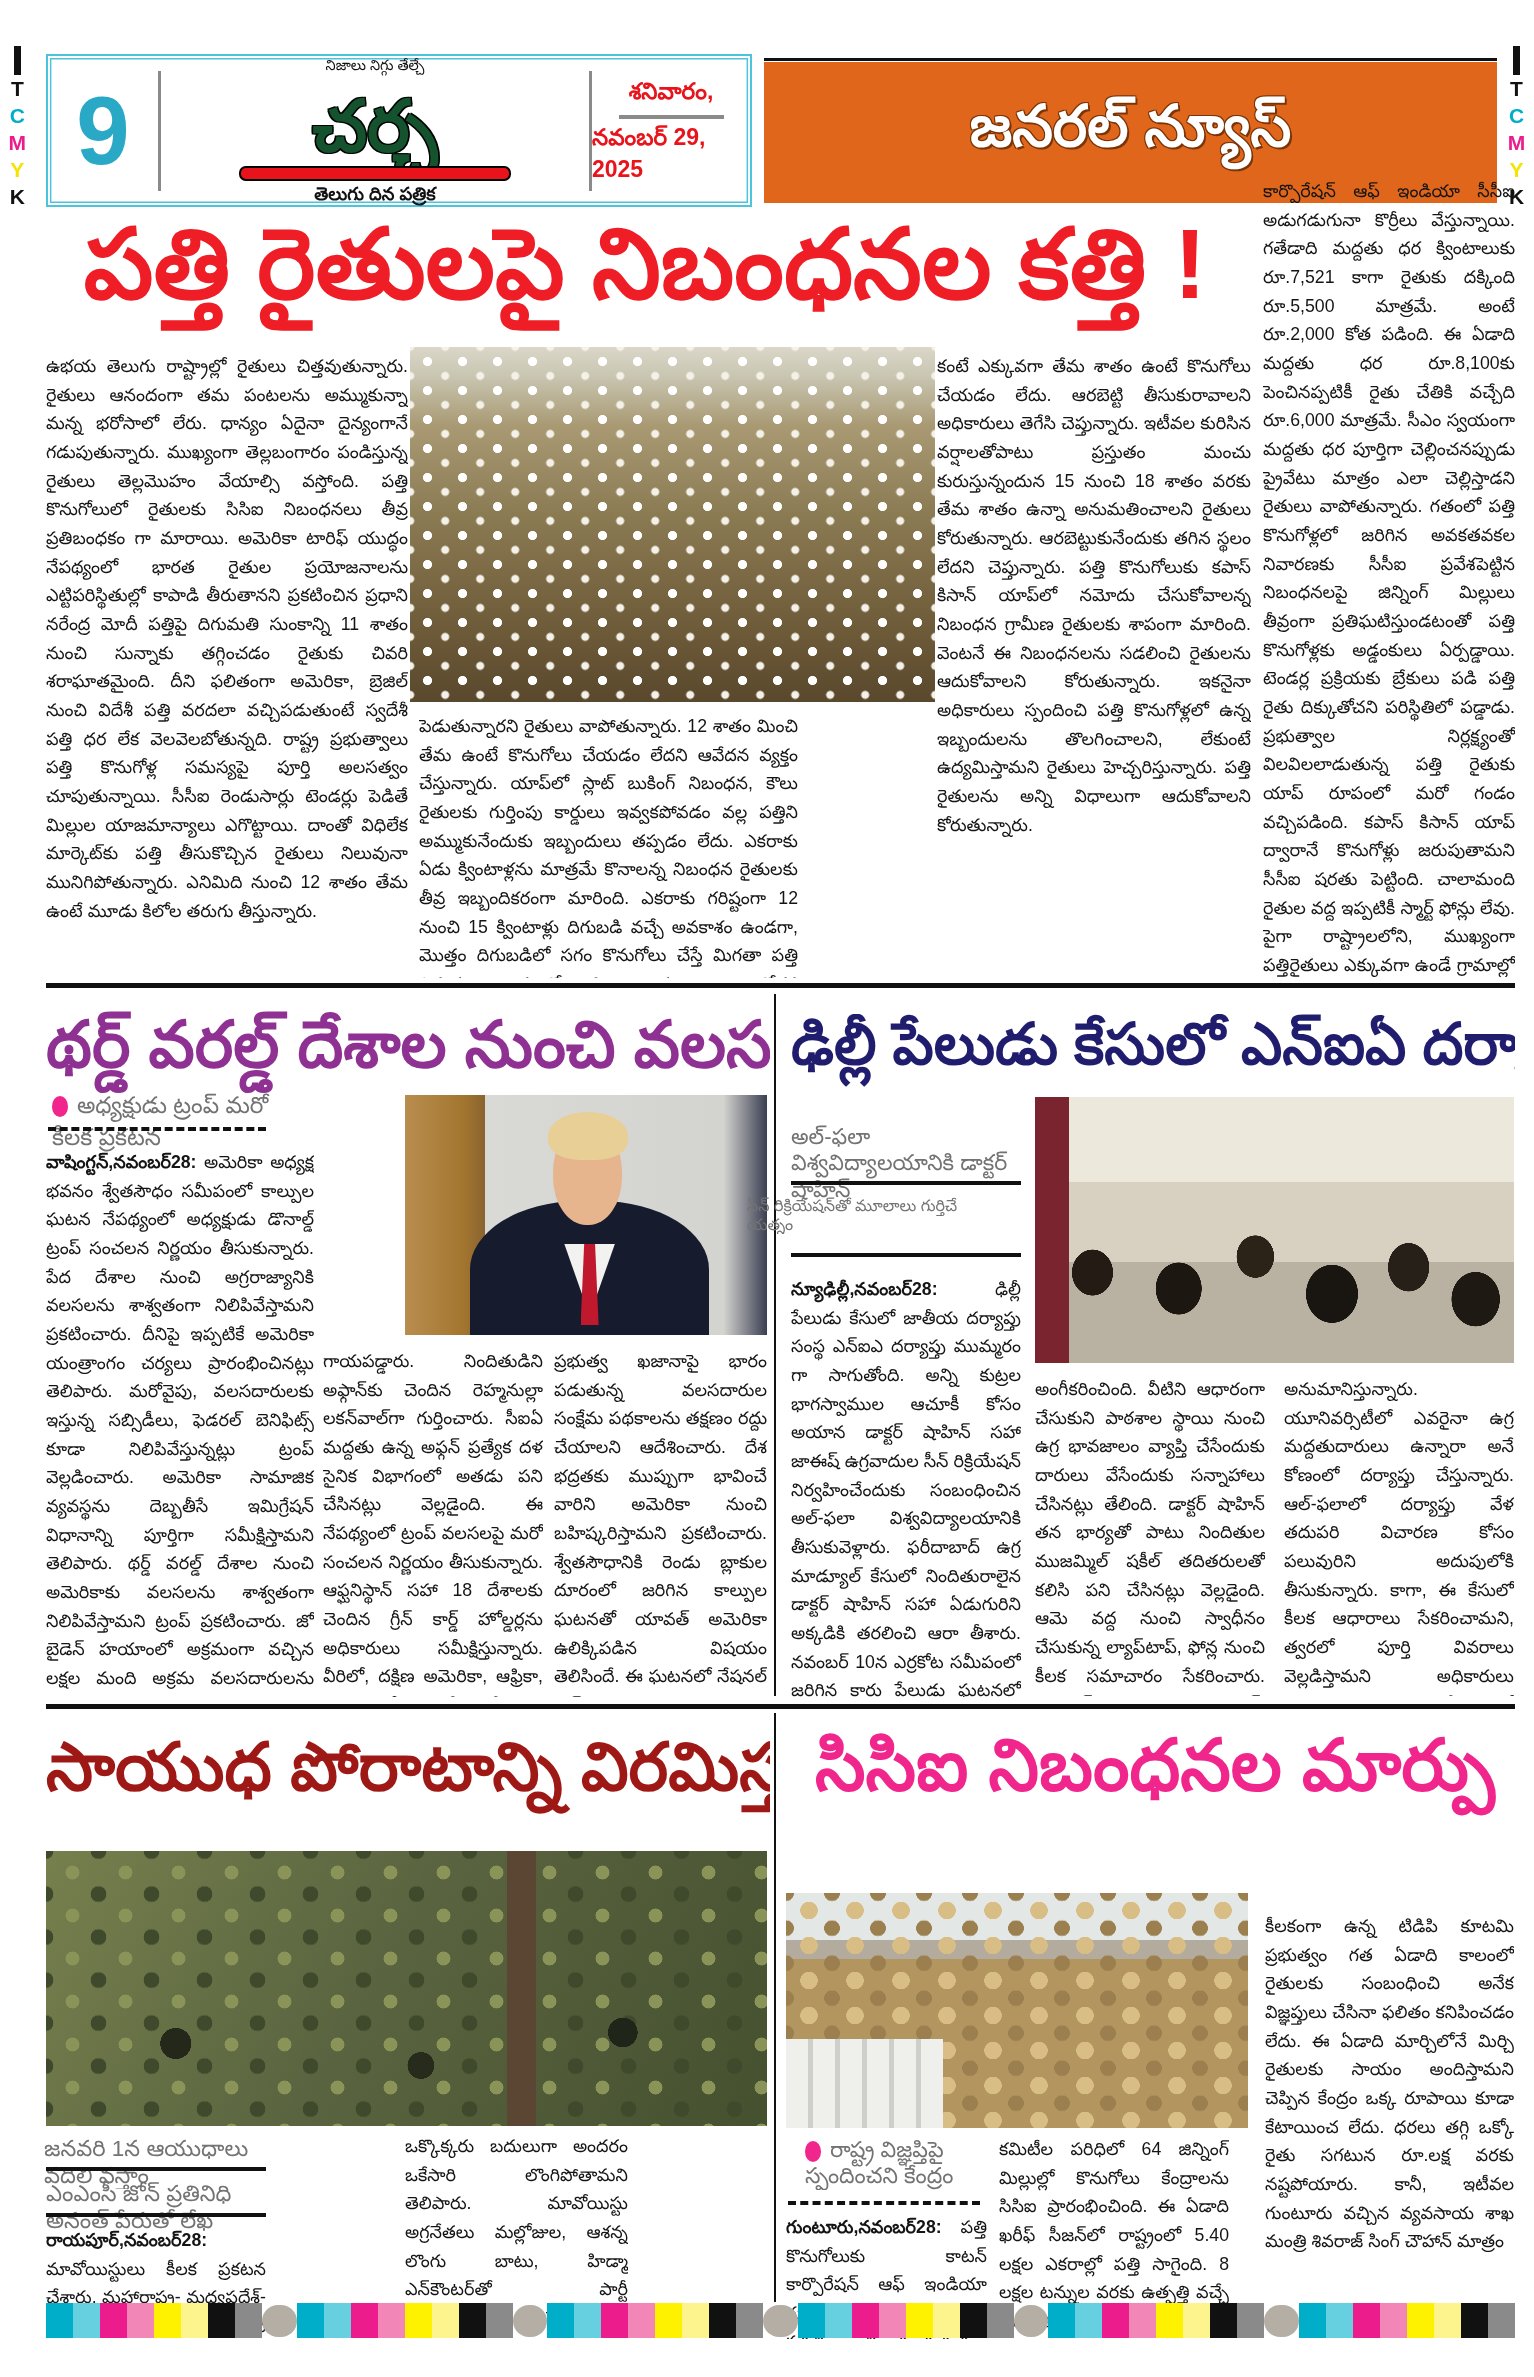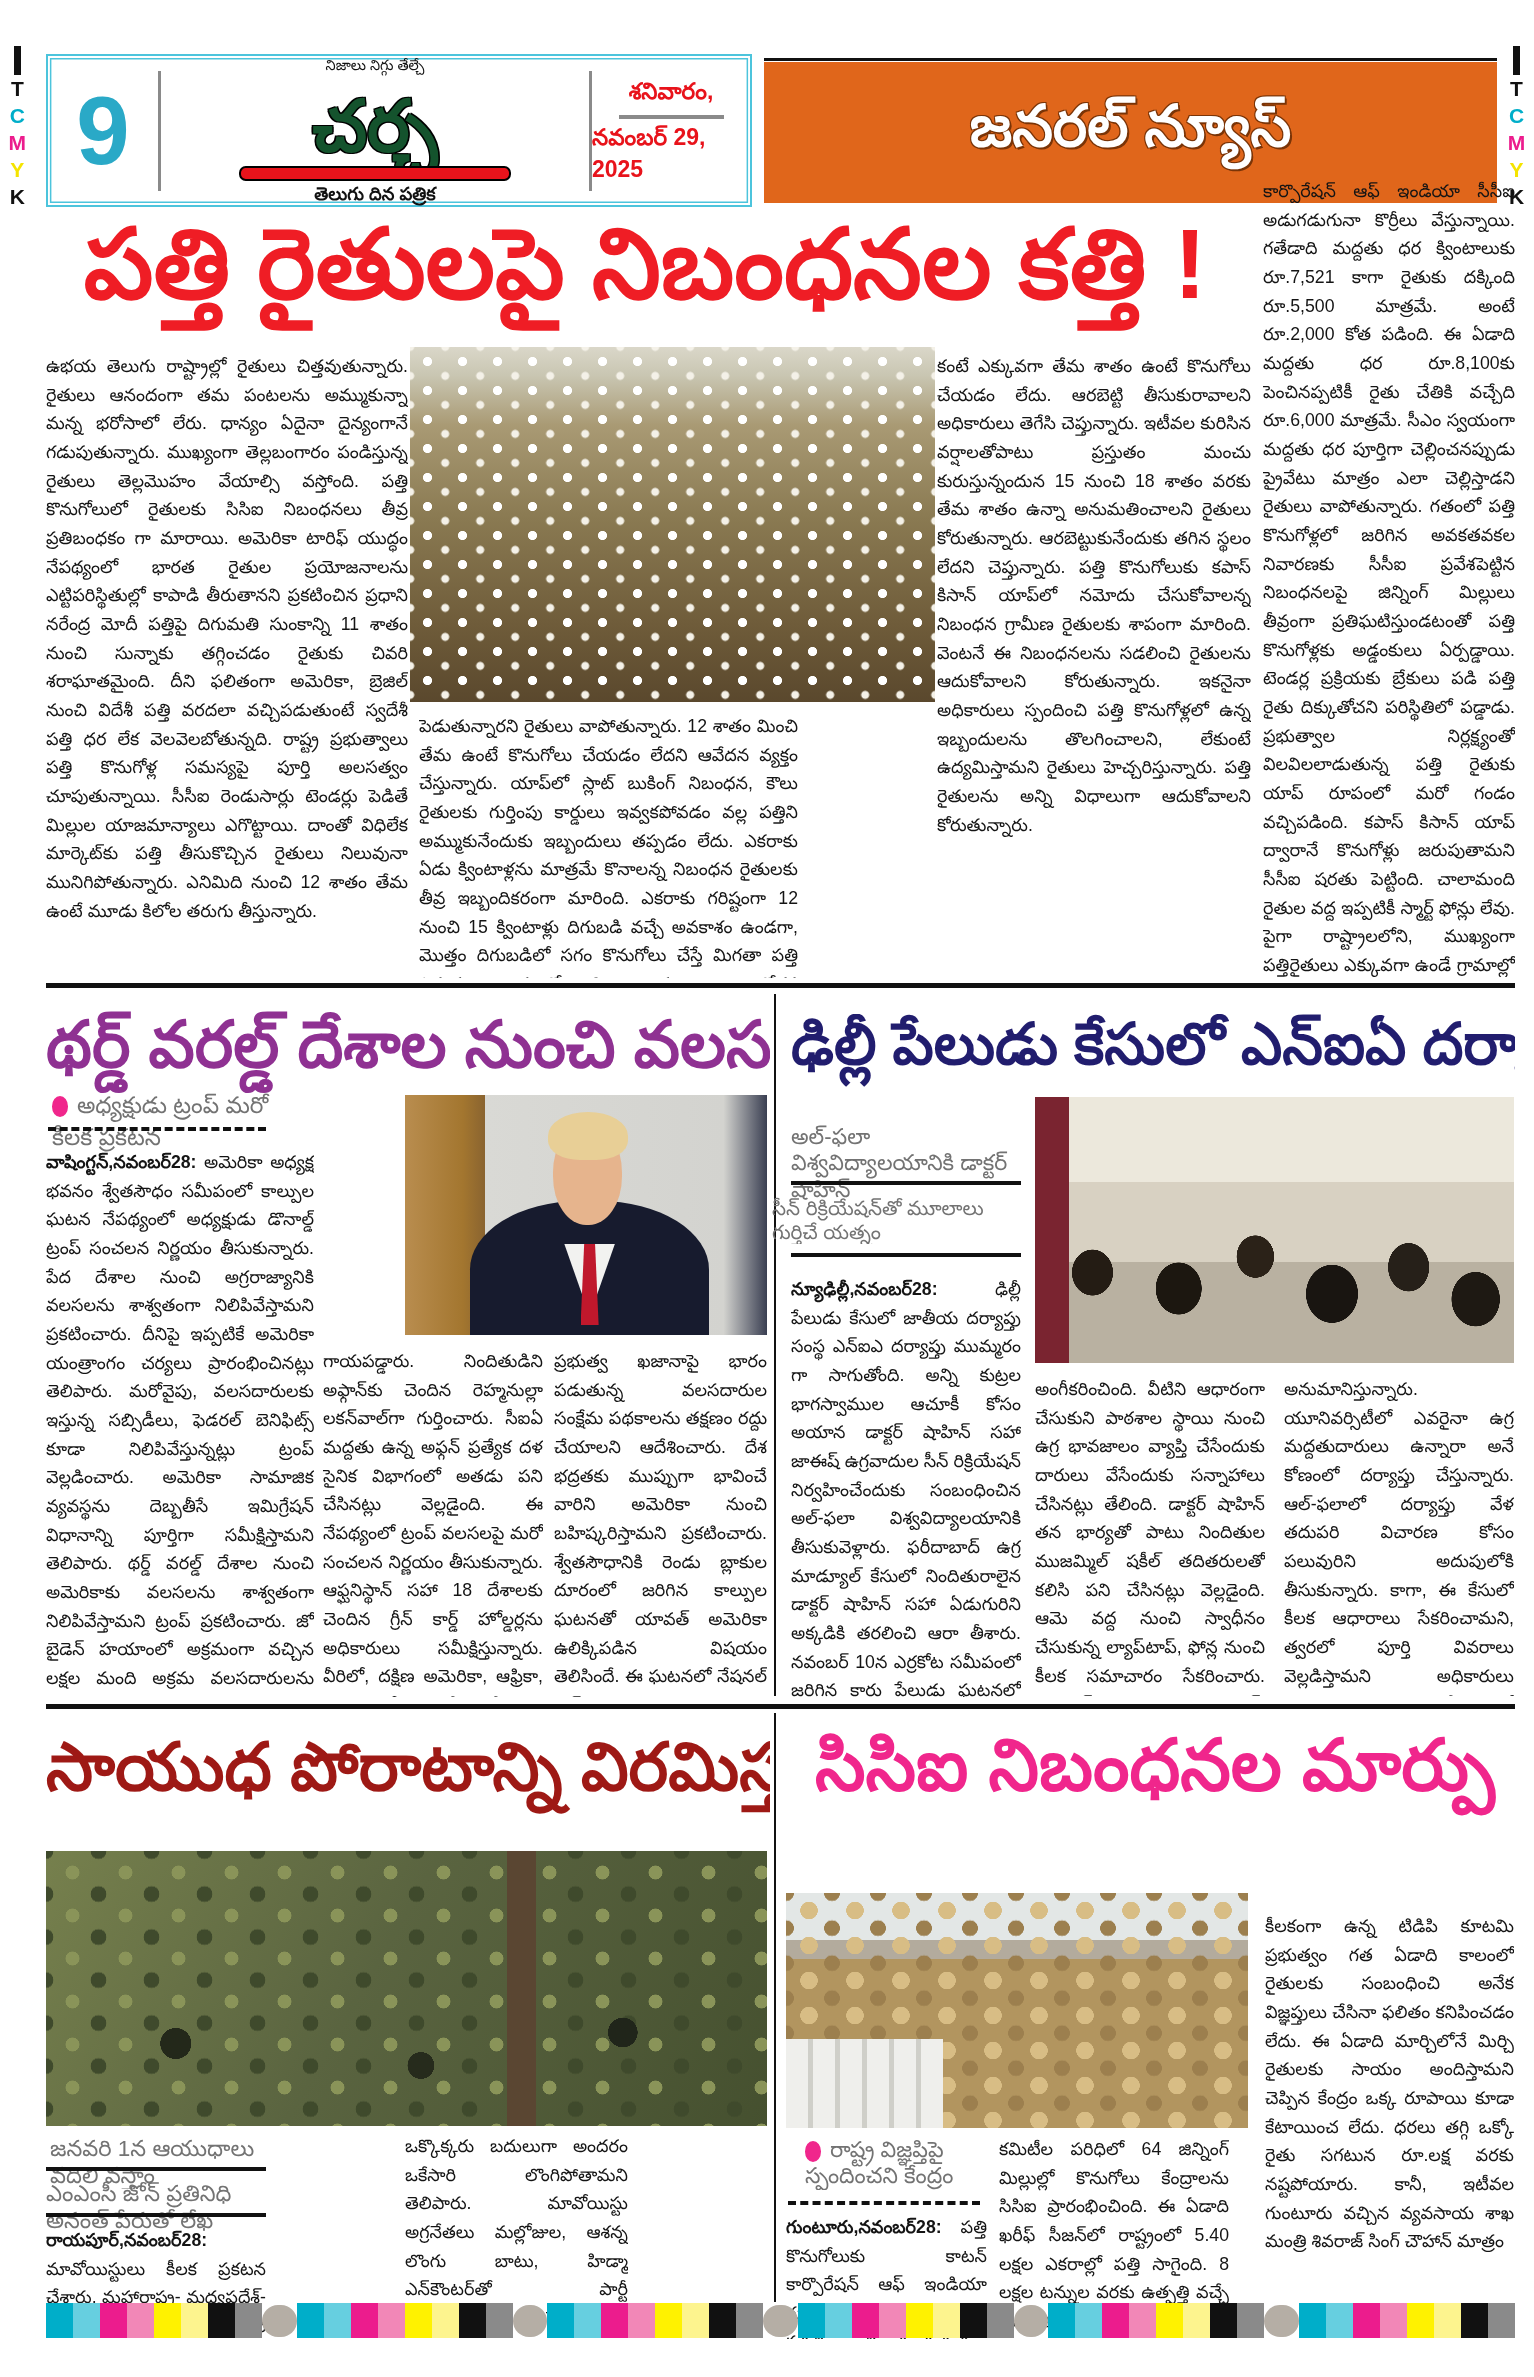--- a/index.html
+++ b/index.html
@@ -152,32 +152,32 @@
   </div>
   <div class="col" style="left:46px;top:1148px;width:268px;height:549px;"><b>వాషింగ్టన్,నవంబర్28:</b><span> అమెరికా అధ్యక్ష భవనం శ్వేతసౌధం సమీపంలో కాల్పుల ఘటన నేపథ్యంలో అధ్యక్షుడు డొనాల్డ్ ట్రంప్ సంచలన నిర్ణయం తీసుకున్నారు. పేద దేశాల నుంచి అగ్రరాజ్యానికి వలసలను శాశ్వతంగా నిలిపివేస్తామని ప్రకటించారు. దీనిపై ఇప్పటికే అమెరికా యంత్రాంగం చర్యలు ప్రారంభించినట్లు తెలిపారు. మరోవైపు, వలసదారులకు ఇస్తున్న సబ్సిడీలు, ఫెడరల్ బెనిఫిట్స్ కూడా నిలిపివేస్తున్నట్లు ట్రంప్ వెల్లడించారు. అమెరికా సామాజిక వ్యవస్థను దెబ్బతీసే ఇమిగ్రేషన్ విధానాన్ని పూర్తిగా సమీక్షిస్తామని తెలిపారు. థర్డ్ వరల్డ్ దేశాల నుంచి అమెరికాకు వలసలను శాశ్వతంగా నిలిపివేస్తామని ట్రంప్ ప్రకటించారు. జో బైడెన్ హయాంలో అక్రమంగా వచ్చిన లక్షల మంది అక్రమ వలసదారులను వెనక్కి పంపిస్తామని స్పష్టం చేశారు. అమెరికన్ల ఆర్థిక భద్రతను దెబ్బతీసే వలసలను సహించబోమని, శ్వేత సౌధానికి రెండు బ్లాకుల దూరంలో జరిగిన కాల్పుల ఘటనతో అమెరికన్ల మనోభావాలను ప్రజల ప్రాణాలను కాపాడతామని చెప్పారు.. మరికొన్ని</span></div>
   <div class="col" style="left:323px;top:1347px;width:220px;height:350px;">గాయపడ్డారు. నిందితుడిని అఫ్గాన్‌కు చెందిన రెహ్మనుల్లా లకన్‌వాల్‌గా గుర్తించారు. సీఐఏ మద్దతు ఉన్న అఫ్గన్ ప్రత్యేక దళ సైనిక విభాగంలో అతడు పని చేసినట్లు వెల్లడైంది. ఈ నేపథ్యంలో ట్రంప్ వలసలపై మరో సంచలన నిర్ణయం తీసుకున్నారు. ఆఫ్ఘనిస్థాన్ సహా 18 దేశాలకు చెందిన గ్రీన్ కార్డ్ హోల్డర్లను అధికారులు సమీక్షిస్తున్నారు. వీరిలో, దక్షిణ అమెరికా, ఆఫ్రికా, ఆసియాలోని అనేక దేశాలకు చెందిన వారు ఉన్నారు. ప్రభుత్వ వీటికి అనుగుణంగా కఠిన దేశాలను చెందిన వారిని వెనక్కి పంపే యోచనలో ఉన్నట్లు సమాచారం.</div>
   <div class="col" style="left:554px;top:1347px;width:213px;height:350px;">ప్రభుత్వ ఖజానాపై భారం పడుతున్న వలసదారుల సంక్షేమ పథకాలను తక్షణం రద్దు చేయాలని ఆదేశించారు. దేశ భద్రతకు ముప్పుగా భావించే వారిని అమెరికా నుంచి బహిష్కరిస్తామని ప్రకటించారు. శ్వేతసౌధానికి రెండు బ్లాకుల దూరంలో జరిగిన కాల్పుల ఘటనతో యావత్ అమెరికా ఉలిక్కిపడిన విషయం తెలిసిందే. ఈ ఘటనలో నేషనల్ గార్డ్స్ చెందిన ఓ మహిళా ప్రాణాలు కోల్పోగా.. మరికొం</div>
 
   <div class="vdiv" style="left:774px;top:994px;height:702px;"></div>
 
   <div class="headline hl-navy">ఢిల్లీ పేలుడు కేసులో ఎన్ఐఏ దర్యాప్తు ముమ్మరం</div>
   <div class="subhead" style="left:791px;top:1124px;width:230px;font-size:22px;line-height:1.2;">అల్-ఫలా విశ్వవిద్యాలయానికి డాక్టర్ షాహిన్</div>
   <div class="blackrule" style="left:791px;top:1181px;width:230px;"></div>
-  <div class="subhead" style="left:772px;top:1196px;width:230px;font-size:20px;line-height:1.2;">సీన్ రిక్రియేషన్‌తో మూలాలు గుర్తిచే యత్నం</div>
+  <div class="subhead" style="left:747px;top:1196px;width:230px;font-size:16px;line-height:1.2;">సీన్ రిక్రియేషన్‌తో మూలాలు గుర్తిచే యత్నం</div>
   <div class="blackrule" style="left:791px;top:1253px;width:230px;"></div>
   <div class="photo crowd" style="left:1035px;top:1097px;width:479px;height:266px;"></div>
   <div class="col" style="left:791px;top:1275px;width:230px;height:422px;"><b>న్యూఢిల్లీ,నవంబర్28:</b><span> ఢిల్లీ పేలుడు కేసులో జాతీయ దర్యాప్తు సంస్థ ఎన్ఐఎ దర్యాప్తు ముమ్మరం గా సాగుతోంది. అన్ని కుట్రల భాగస్వాముల ఆచూకీ కోసం అయాన డాక్టర్ షాహిన్ సహా జాఈష్ ఉగ్రవాదుల సీన్ రిక్రియేషన్ నిర్వహించేందుకు సంబంధించిన అల్-ఫలా విశ్వవిద్యాలయానికి తీసుకువెళ్లారు. ఫరీదాబాద్ ఉగ్ర మాడ్యూల్ కేసులో నిందితురాలైన డాక్టర్ షాహిన్ సహా ఏడుగురిని అక్కడికి తరలించి ఆరా తీశారు. నవంబర్ 10న ఎర్రకోట సమీపంలో జరిగిన కారు పేలుడు ఘటనలో 13 మంది మరణించిన విషయం తెలిసిందే. పేలుడు వెనుక భారీ కుట్ర ఉందని ఎన్ఐఎ అనుమానిస్తోంది.</span></div>
   <div class="col" style="left:1035px;top:1375px;width:230px;height:321px;">అంగీకరించింది. వీటిని ఆధారంగా చేసుకుని పాఠశాల స్థాయి నుంచి ఉగ్ర భావజాలం వ్యాప్తి చేసేందుకు దారులు వేసేందుకు సన్నాహాలు చేసినట్లు తేలింది. డాక్టర్ షాహిన్ తన భార్యతో పాటు నిందితుల ముజమ్మిల్ షకీల్ తదితరులతో కలిసి పని చేసినట్లు వెల్లడైంది. ఆమె వద్ద నుంచి స్వాధీనం చేసుకున్న ల్యాప్‌టాప్, ఫోన్ల నుంచి కీలక సమాచారం సేకరించారు. కాన్పూర్, సహరాన్పూర్, ఫరీదాబాద్, ఆజంగఢ్‌లలో ఉగ్ర నిఘా విస్తరించినట్లు గుర్తించారు. షాహిన్ ఆస్పత్రి కోర్సులు ప్రారంభించాలన్న నిషా వైద్యులు కాగా ఆమె ప్రభావితం చేసి ఉంటుందని అధికారులు</div>
   <div class="col" style="left:1284px;top:1375px;width:230px;height:321px;">అనుమానిస్తున్నారు. యూనివర్సిటీలో ఎవరైనా ఉగ్ర మద్దతుదారులు ఉన్నారా అనే కోణంలో దర్యాప్తు చేస్తున్నారు. ఆల్-ఫలాలో దర్యాప్తు వేళ తదుపరి విచారణ కోసం పలువురిని అదుపులోకి తీసుకున్నారు. కాగా, ఈ కేసులో కీలక ఆధారాలు సేకరించామని, త్వరలో పూర్తి వివరాలు వెల్లడిస్తామని అధికారులు తెలిపారు. ఈ ఘటన నేపథ్యంలో దేశవ్యాప్తంగా భద్రతా సంస్థలు అప్రమత్తమయ్యాయి. చేశారు. ఈ ఘటన ప్రజల్లో నెలకొన్న ఆందోళనను తొలగించేందుకు చర్యలు తీసుకుంటున్నట్లు చెప్పారు. నిఘాను కఠినతరం చేసినట్లు పేర్కొన్నారు.</div>
 
   <div class="hdiv" style="top:1704px;"></div>
 
   <div class="headline hl-maroon">సాయుధ పోరాటాన్ని విరమిస్తున్నాం</div>
   <div class="photo jungle" style="left:46px;top:1851px;width:721px;height:275px;"></div>
-  <div class="subhead" style="left:50px;top:2135px;width:220px;font-size:22.5px;line-height:1.2;">జనవరి 1న ఆయుధాలు వదిలి వస్తాం</div>
+  <div class="subhead" style="left:44px;top:2135px;width:220px;font-size:22.5px;line-height:1.2;">జనవరి 1న ఆయుధాలు వదిలి వస్తాం</div>
   <div class="blackrule" style="left:46px;top:2167px;width:220px;"></div>
   <div class="subhead" style="left:46px;top:2180px;width:220px;font-size:22.5px;line-height:1.2;">ఎంఎంసీ జోన్ ప్రతినిధి అనంత్ పేరుతో లేఖ</div>
   <div class="blackrule" style="left:46px;top:2213px;width:220px;"></div>
   <div class="col" style="left:46px;top:2226px;width:220px;height:113px;"><b>రాయపూర్,నవంబర్28:</b><span> మావోయిస్టులు కీలక ప్రకటన చేశారు. మహారాష్ట్ర- మధ్యప్రదేశ్- ఛత్తీస్‌గఢ్ ఎంఎంసీ జోన్ ప్రతినిధి అనంత్ పేరుతో లేఖను విడుదల చేశారు. జనవరి 1న ఆయుధాలను విడిచి లొంగిపోతామని అందులో పేర్కొన్నారు.</span></div>
   <div class="col" style="left:405px;top:2132px;width:223px;height:206px;">ఒక్కొక్కరు బదులుగా అందరం ఒకేసారి లొంగిపోతామని తెలిపారు. మావోయిస్టు అగ్రనేతలు మల్లోజుల, ఆశన్న లొంగు బాటు, హిడ్మా ఎన్‌కౌంటర్‌తో పార్టీ బలహీనమైందని పేర్కొన్నారు. మిగతావారు లొంగిపోవాలన్న కేంద్రం విజ్ఞప్తితో ఈ నిర్ణయం తీసుకున్నట్లు వివరించారు. 2026 జనవరి 1న సాయుధ పోరాటాన్ని విరమించుకుంటామన్నారు. ఆయుధాలు అప్పగించి ప్రభుత్వ పునరావాసాన్ని అంగీకరిస్తామని చెప్పారు.</div>
 
   <div class="vdiv" style="left:774px;top:1713px;height:589px;"></div>
 
   <div class="headline hl-pink">సిసిఐ నిబంధనల మార్పు</div>
   <div class="photo bales" style="left:786px;top:1893px;width:462px;height:235px;">

